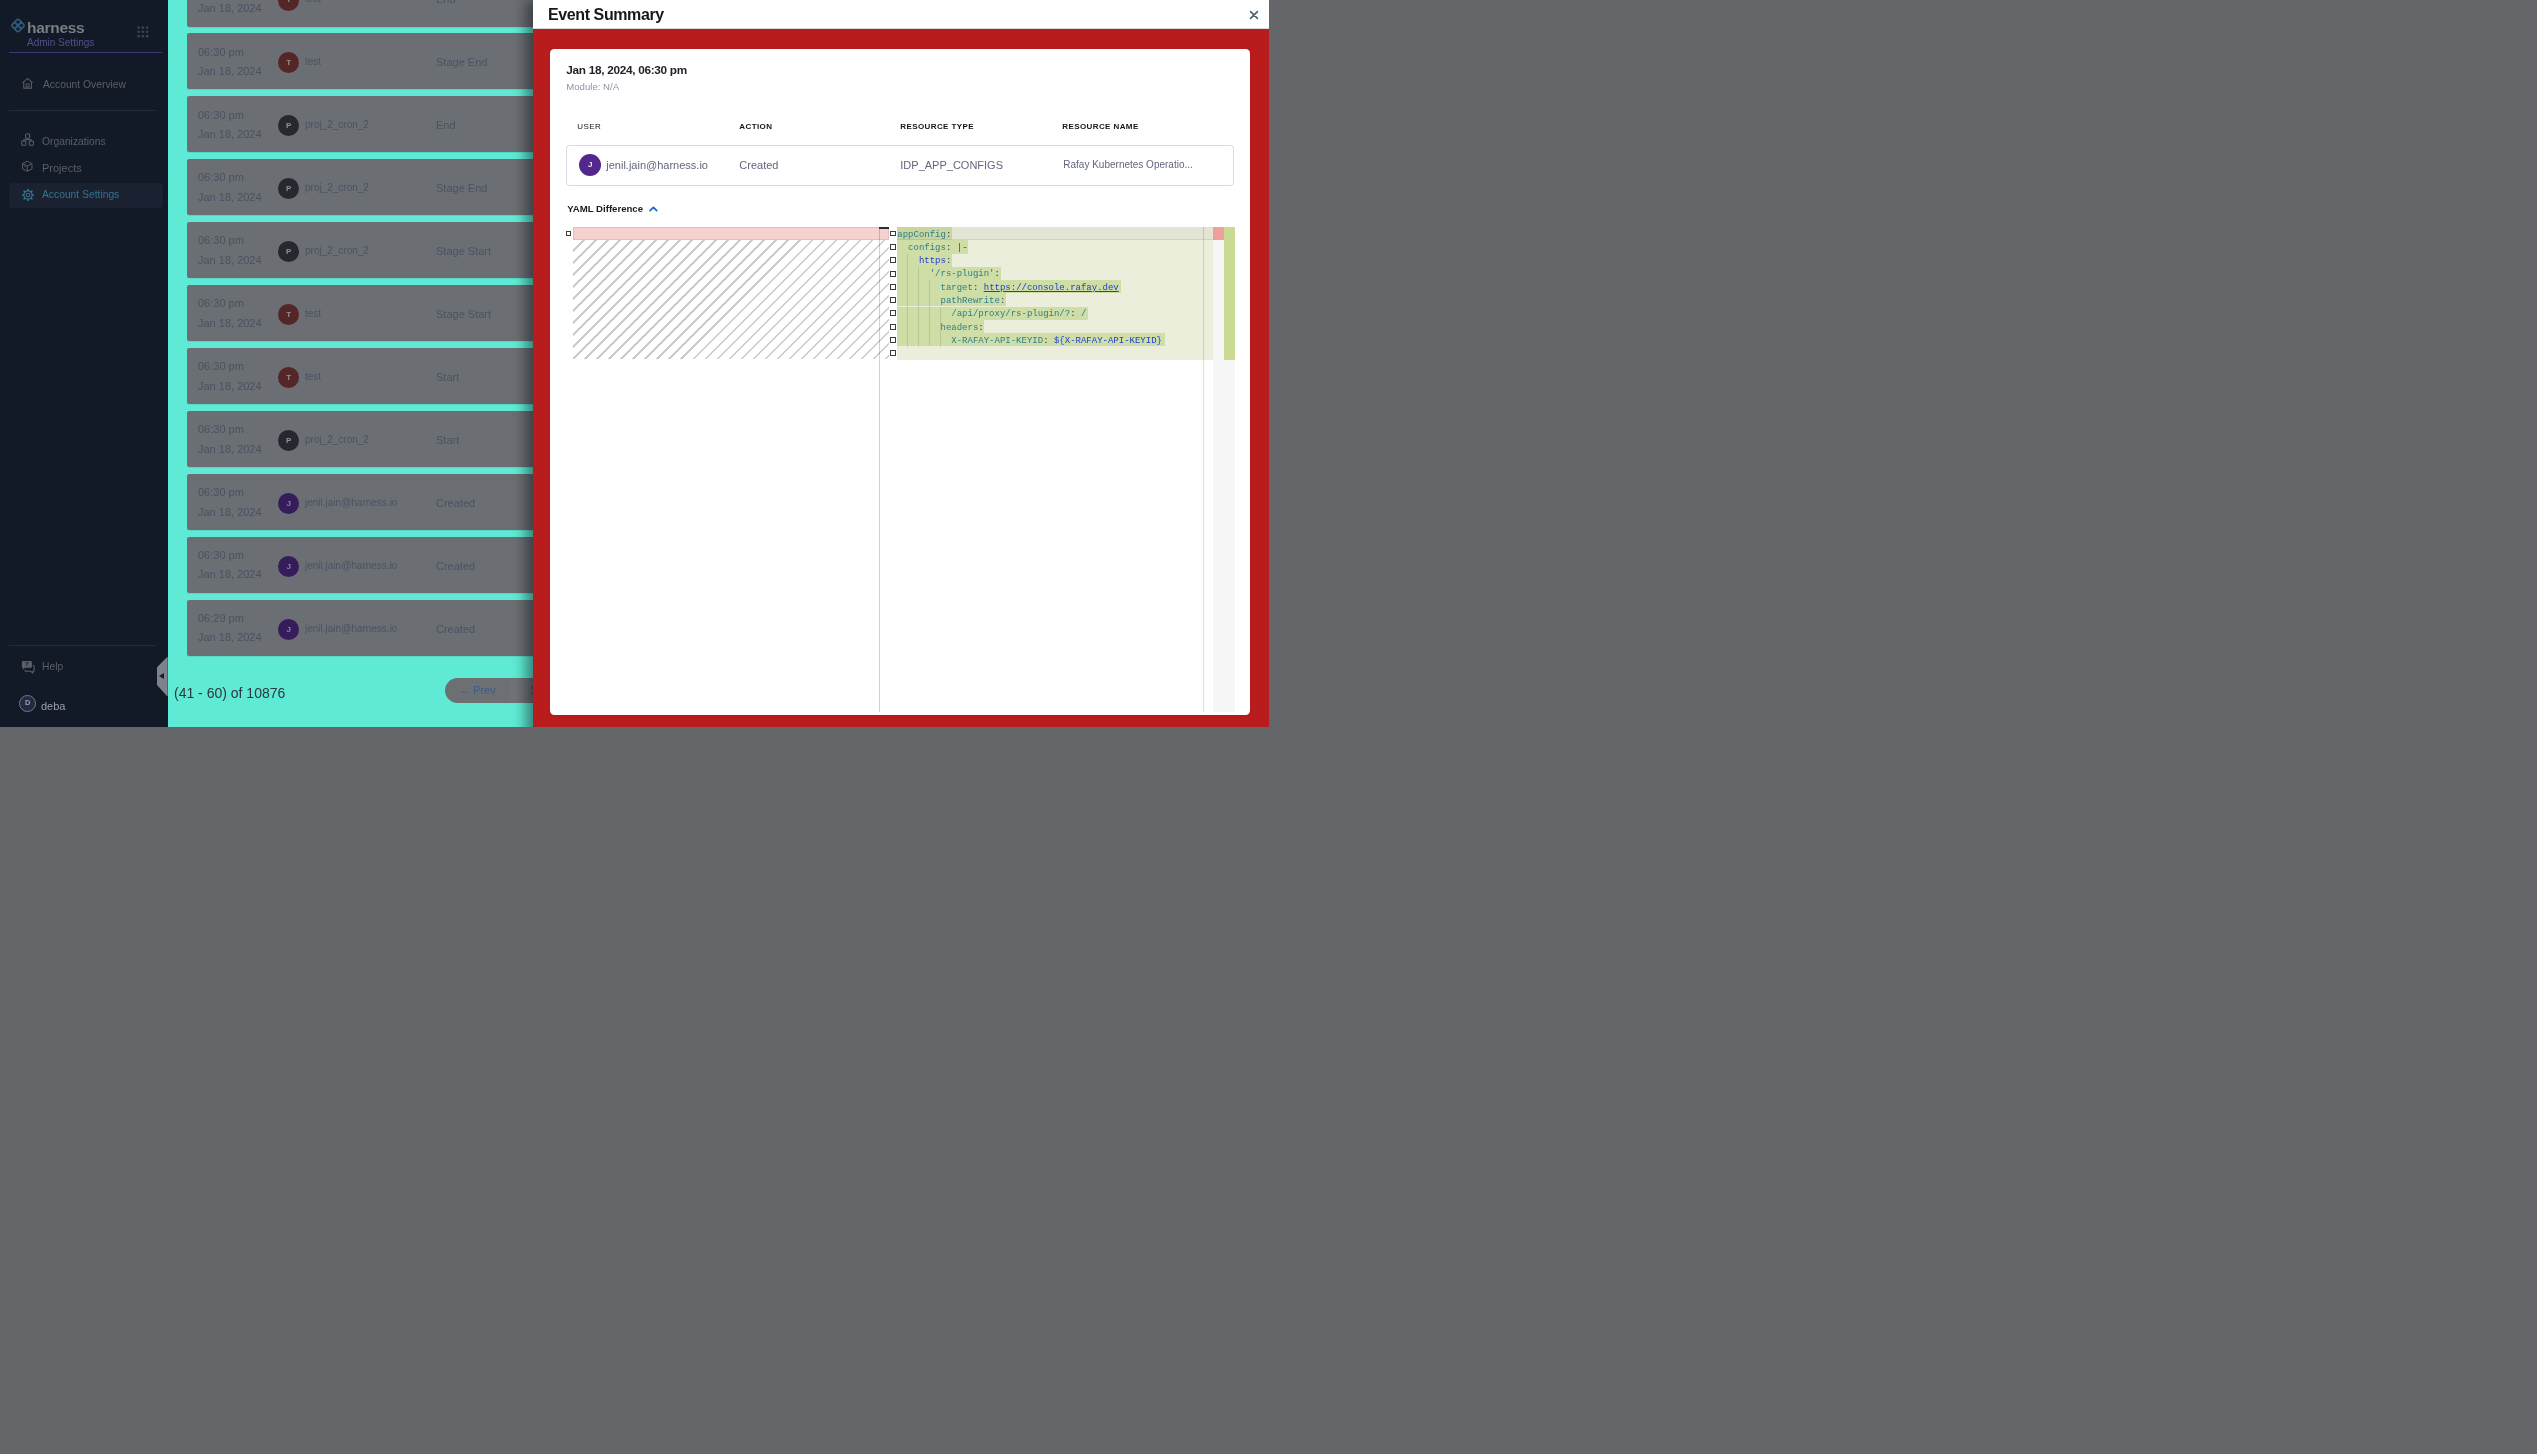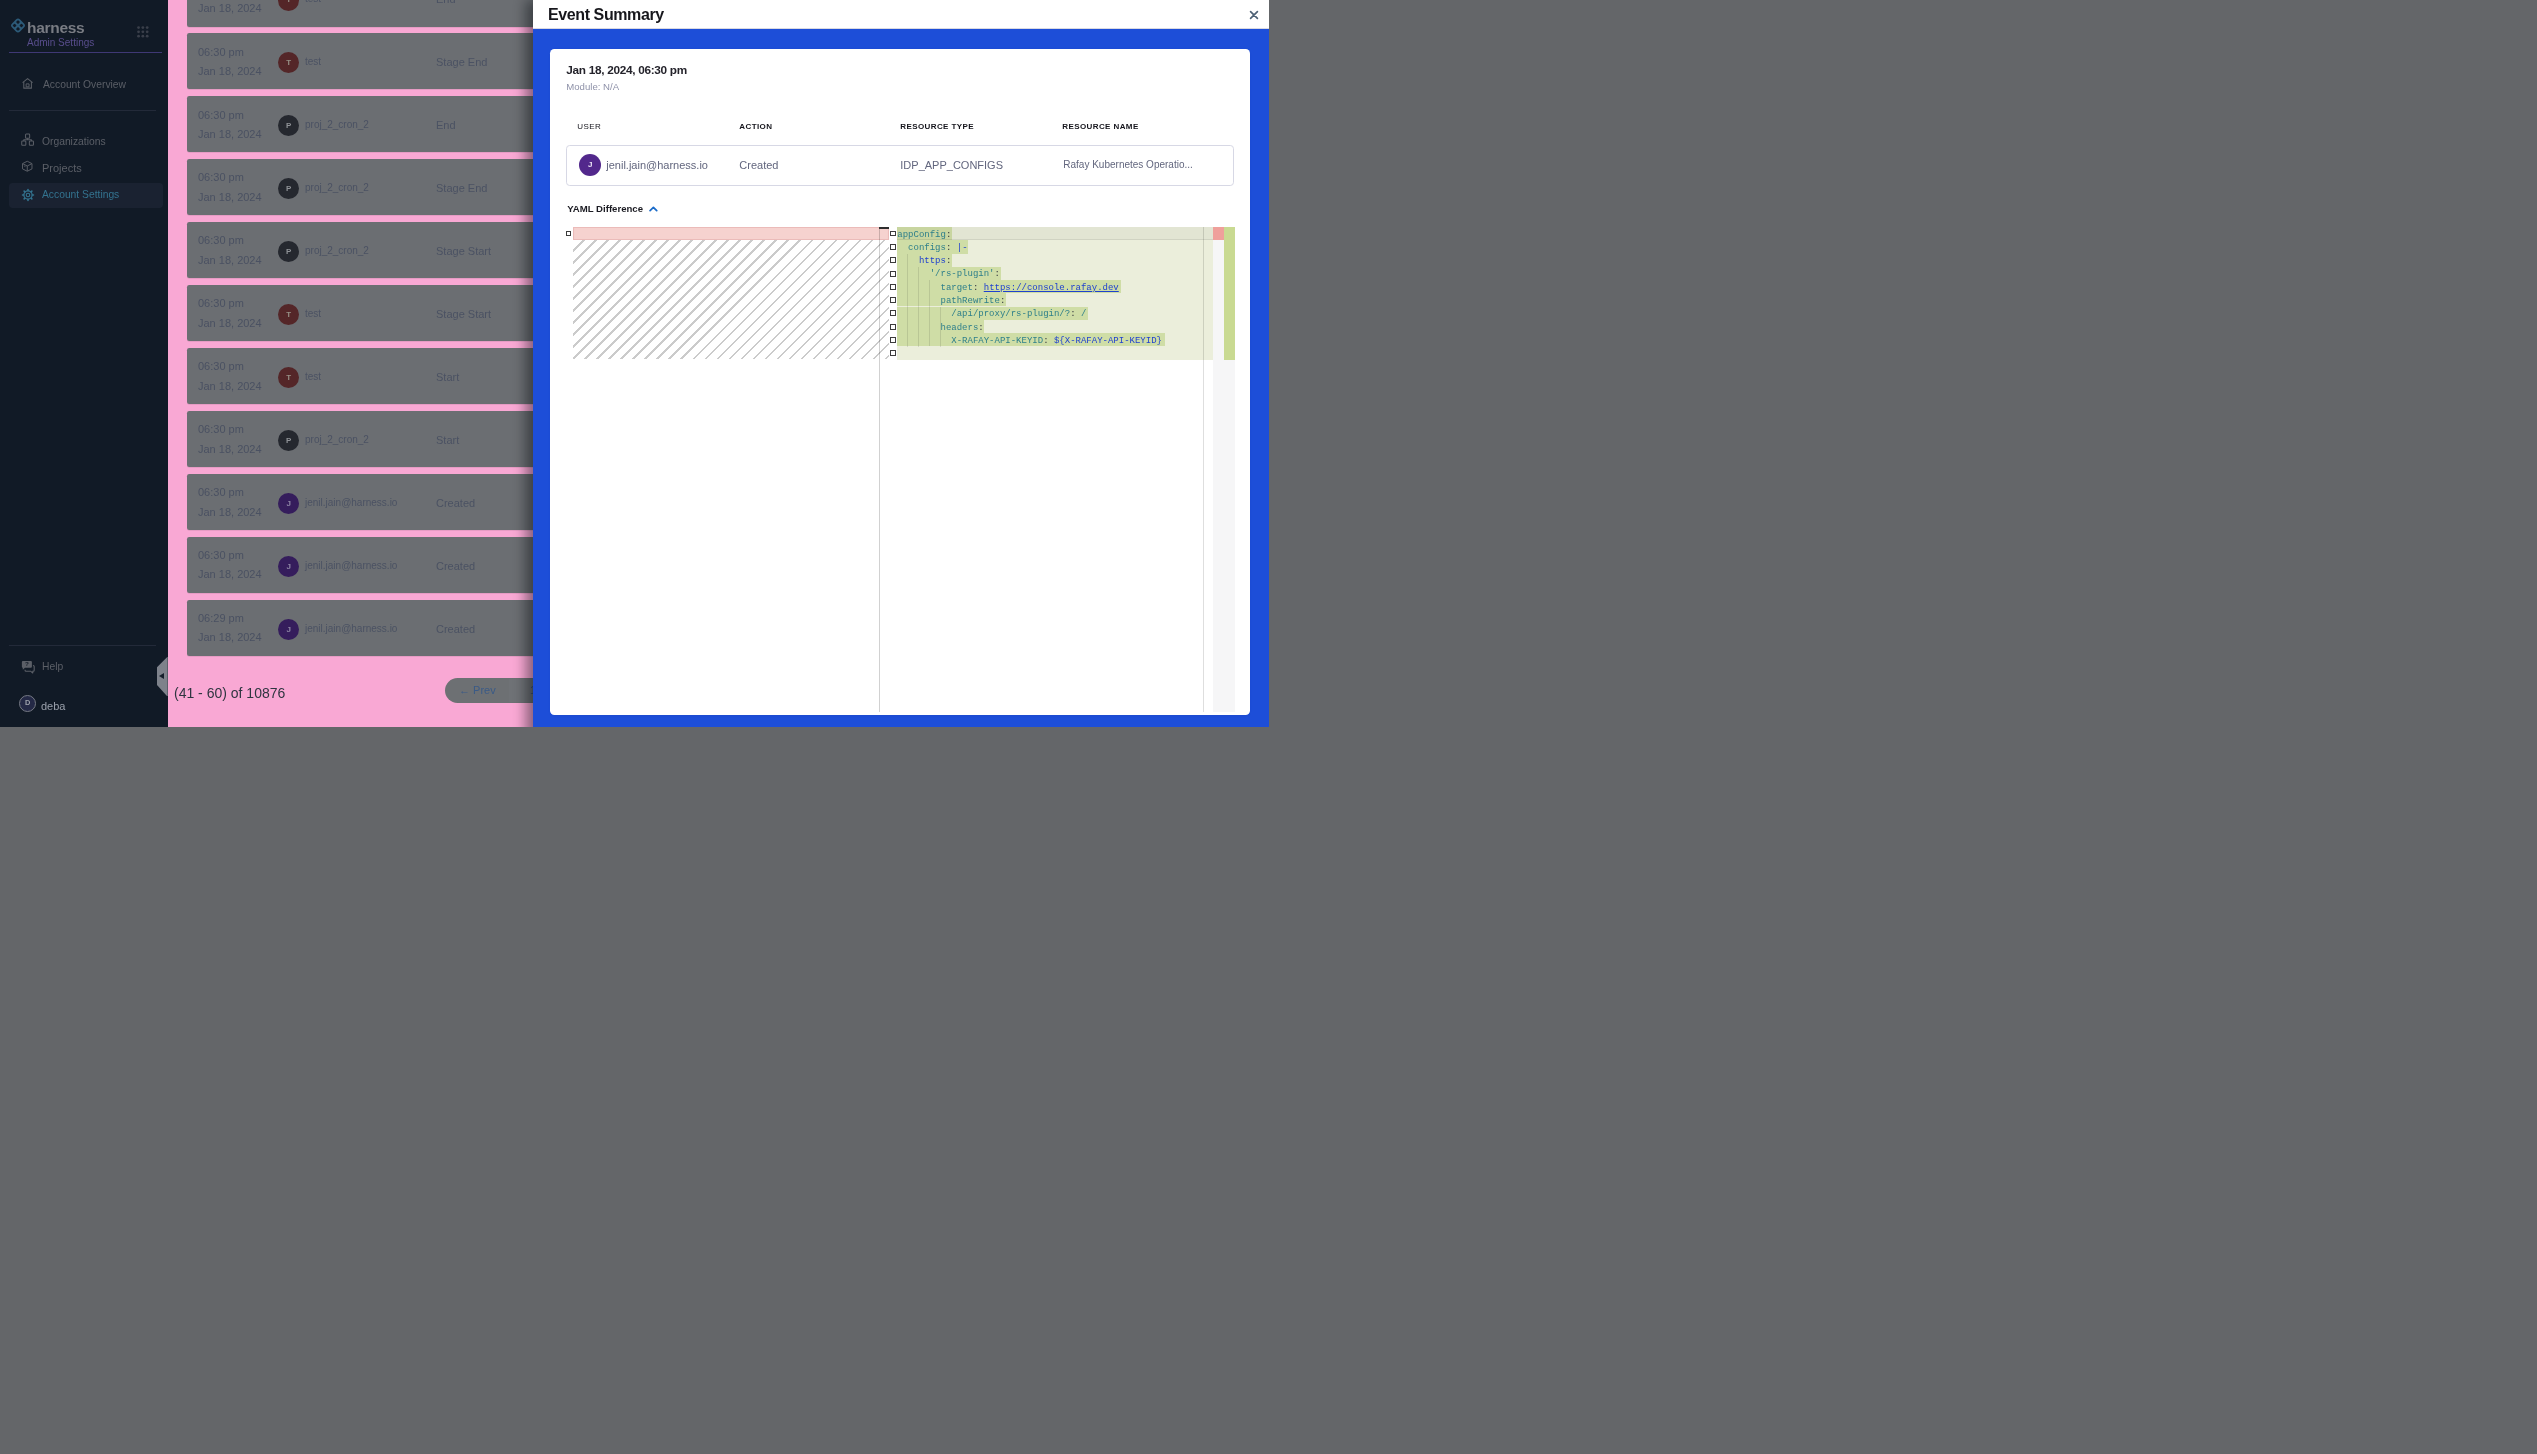--- a/index.html
+++ b/index.html
@@ -1,29 +1,29 @@
 <!DOCTYPE html>
 <html style="font-size:11.8px"><head><meta charset="utf-8"><style>
 *{margin:0;padding:0;box-sizing:border-box}
 html,body{width:1269px;height:727px;overflow:hidden;background:#646669;font-family:"Liberation Sans",sans-serif}
 #app{position:relative;width:1269px;height:727px}
 .abs{position:absolute}
 
 #nav{position:absolute;left:0;top:0;width:168px;height:727px;background:#111a26;z-index:3}
 #nav .txt{position:absolute;white-space:nowrap}
 
-#content{position:absolute;left:168px;top:0;width:365px;height:727px;background:#f9a8d4;overflow:hidden;z-index:1}
+#content{position:absolute;left:168px;top:0;width:365px;height:727px;background:#5eead4;overflow:hidden;z-index:1}
 .rowcard{position:absolute;left:19px;width:442px;background:#6b6e72;border-radius:2.2px;box-shadow:0 0.7px 0 rgba(0,0,0,0.10)}
 .time{position:absolute;left:30px;font-size:11px;color:#4a5162;line-height:1}
 .date{position:absolute;left:30px;font-size:11px;color:#4a5162;line-height:1}
 .avatar{position:absolute;width:21.3px;height:21.3px;border-radius:50%;text-align:center;font-weight:bold;font-size:8px;line-height:21.3px;color:#90939a}
 .uname{position:absolute;left:137px;font-size:10px;color:#4b5263;line-height:1}
 .action{position:absolute;left:268px;font-size:11px;color:#4b5263;line-height:1}
 
-#drawer{position:absolute;left:533px;top:0;width:736px;height:939px;background:#1d4ed8;z-index:5;box-shadow:-6.6px 0 11.8px rgba(5,8,14,0.45)}
+#drawer{position:absolute;left:533px;top:0;width:736px;height:939px;background:#b91c1c;z-index:5;box-shadow:-6.6px 0 11.8px rgba(5,8,14,0.45)}
 #dhead{position:absolute;left:0;top:0;width:100%;height:29px;background:#fff;border-bottom:0.7px solid #d9d9e2}
 #dtitle{position:absolute;left:15px;top:5.8px;font-size:16px;font-weight:700;color:#17171c;letter-spacing:-0.4px}
 #card{position:absolute;left:17.3px;top:49px;width:700px;height:666px;background:#fff;border-radius:4.4px;box-shadow:0 0.7px 2.2px rgba(40,41,61,0.06)}
 #card .t{position:absolute;white-space:nowrap;line-height:1}
 
 #diff{position:absolute;left:0;top:178px;width:700px;height:485px}
 .sq{position:absolute;width:5.5px;height:5.5px;border:0.9px solid #3c3c3c;background:#fff}
 .iguide{position:absolute;width:0.7px;background:rgba(0,0,0,0.10)}
 .hl{position:absolute;height:13.3px;background:#cfdda6}
 pre{font-family:"Liberation Mono",monospace;font-size:9px;line-height:13.3px}

